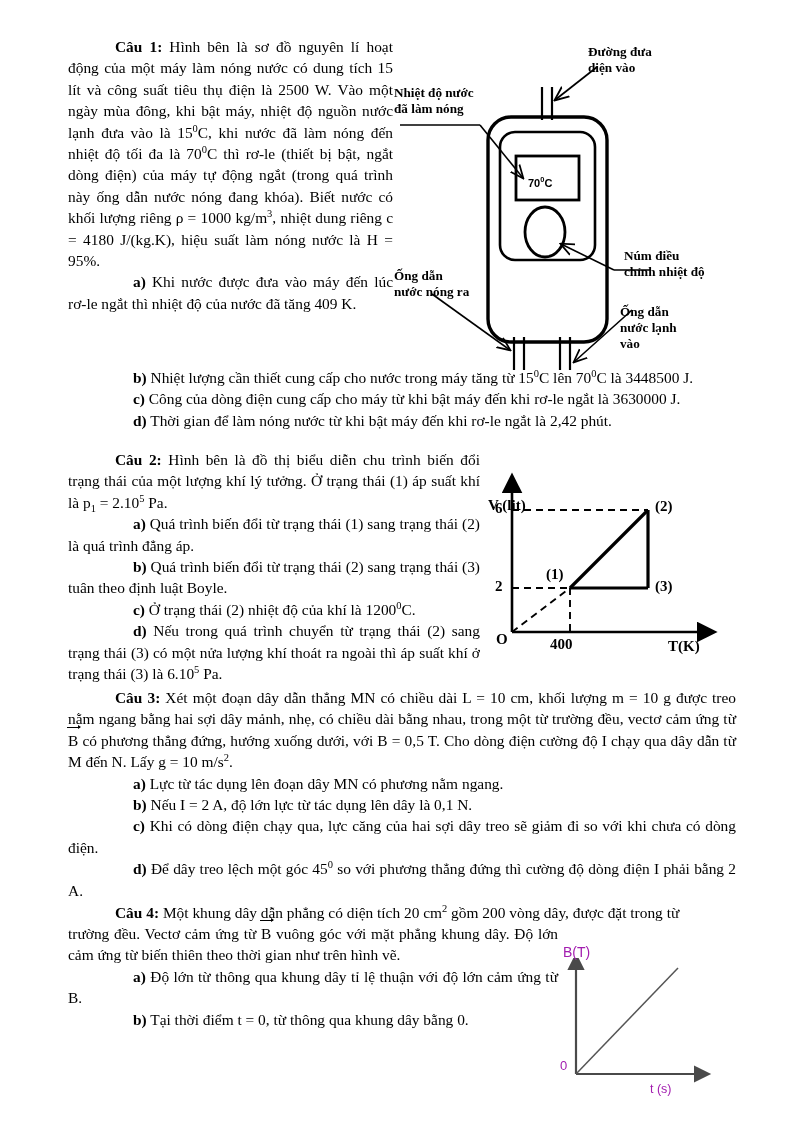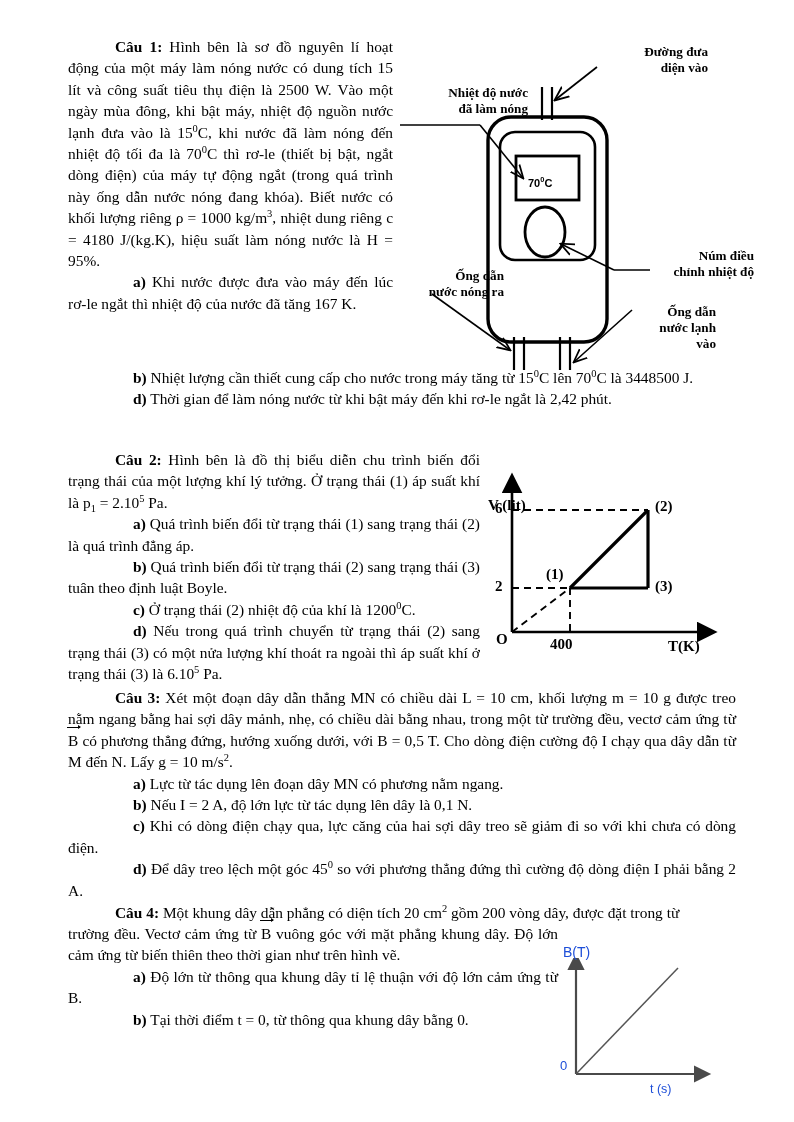--- a/index.html
+++ b/index.html
@@ -82,54 +82,55 @@
     position: absolute;
     left: 540px; top: 958px;
     width: 250px; height: 162px;
   }
   .figlabel {
     position: absolute;
     font-family: "Liberation Serif", "DejaVu Serif", serif;
     font-weight: bold;
     font-size: 13.2px;
     line-height: 16px;
-    text-align: right;
+    text-align: left;
     white-space: pre-line;
   }
   .axlabel {
     position: absolute;
     font-family: "Liberation Serif", "DejaVu Serif", serif;
     font-weight: bold;
     font-size: 15px;
   }
   .axlabel-thin {
     position: absolute;
     font-family: "Liberation Sans", sans-serif;
     font-size: 12.5px;
-    color: #1d4ed8;
+    color: #a21caf;
   }
   .hdisp {
     position: absolute;
     font-weight: bold;
     font-size: 11px;
     font-family: Liberation Sans, sans-serif;
   }
 </style>
 </head>
 <body>
 
 <div class="page">
 
   <div class="txt" id="cau1-col">
     <p><b>Câu 1:</b><span> Hình bên là sơ đồ nguyên lí hoạt động của một máy làm nóng nước có dung tích 15 lít và công suất tiêu thụ điện là 2500 W. Vào một ngày mùa đông, khi bật máy, nhiệt độ nguồn nước lạnh đưa vào là 15</span><span class="sup">0</span><span>C, khi nước đã làm nóng đến nhiệt độ tối đa là 70</span><span class="sup">0</span><span>C thì rơ-le (thiết bị bật, ngắt dòng điện) của máy tự động ngắt (trong quá trình này ống dẫn nước nóng đang khóa). Biết nước có khối lượng riêng </span><span class="mathi">ρ = 1000 kg/m</span><span class="sup">3</span><span>, nhiệt dung riêng </span><span class="mathi">c = 4180 J/(kg.K)</span><span>, hiệu suất làm nóng nước là </span><span class="mathi">H = 95%</span><span>.</span></p>
-    <p class="ind"><b>a)</b><span> Khi nước được đưa vào máy đến lúc rơ-le ngắt thì nhiệt độ của nước đã tăng 167 K.</span></p>
+    <p class="ind"><b>a)</b><span> Khi nước được đưa vào máy đến lúc rơ-le ngắt thì nhiệt độ của nước đã tăng 409 K.</span></p>
   </div>
 
   <div class="txt" id="cau1-rest">
     <p class="ind"><b>b)</b><span> Nhiệt lượng cần thiết cung cấp cho nước trong máy tăng từ 15</span><span class="sup">0</span><span>C lên 70</span><span class="sup">0</span><span>C là 3448500 J.</span></p>
+    <p class="ind"><b>c)</b><span> Công của dòng điện cung cấp cho máy từ khi bật máy đến khi rơ-le ngắt là 3630000 J.</span></p>
     <p class="ind"><b>d)</b><span> Thời gian để làm nóng nước từ khi bật máy đến khi rơ-le ngắt là 2,42 phút.</span></p>
   </div>
 
   <div class="txt" id="cau2-col">
     <p><b>Câu 2:</b><span> Hình bên là đồ thị biểu diễn chu trình biến đổi trạng thái của một lượng khí lý tưởng. Ở trạng thái (1) áp suất khí là p</span><span class="sub">1</span><span> = 2.10</span><span class="sup">5</span><span> Pa.</span></p>
     <p class="ind"><b>a)</b><span> Quá trình biến đổi từ trạng thái (1) sang trạng thái (2) là quá trình đẳng áp.</span></p>
     <p class="ind"><b>b)</b><span> Quá trình biến đổi từ trạng thái (2) sang trạng thái (3) tuân theo định luật Boyle.</span></p>
     <p class="ind"><b>c)</b><span> Ở trạng thái (2) nhiệt độ của khí là 1200</span><span class="sup">0</span><span>C.</span></p>
     <p class="ind"><b>d)</b><span> Nếu trong quá trình chuyển từ trạng thái (2) sang trạng thái (3) có một nửa lượng khí thoát ra ngoài thì áp suất khí ở trạng thái (3) là 6.10</span><span class="sup">5</span><span> Pa.</span></p>
   </div>

